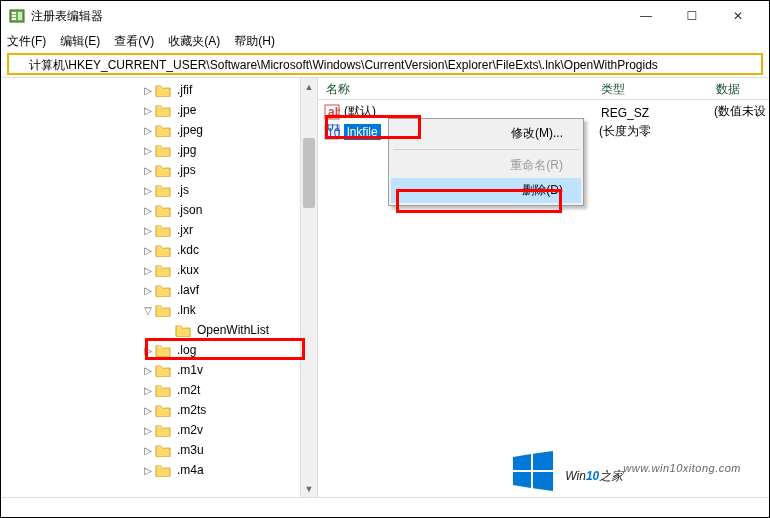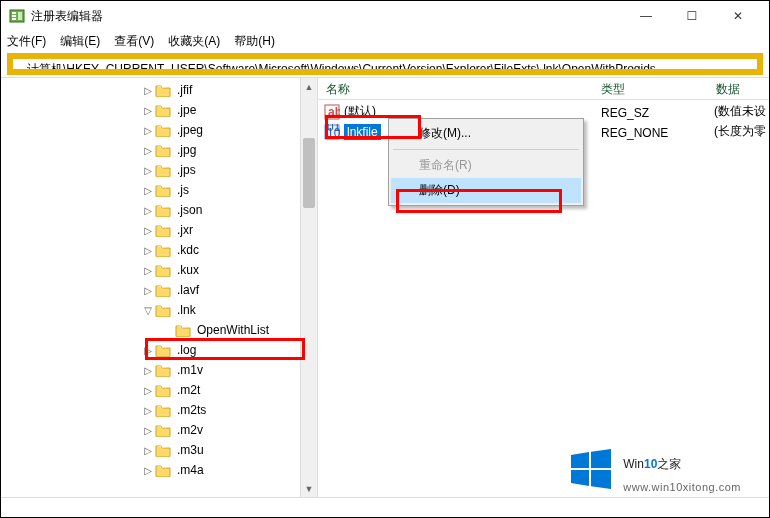--- a/index.html
+++ b/index.html
@@ -4,21 +4,21 @@
 <style>
 * { box-sizing: border-box; margin: 0; padding: 0; font-family: "Microsoft YaHei", "Segoe UI", Tahoma, sans-serif; font-size: 12px; }
 body { background: #fff; width: 770px; height: 518px; position: relative; border: 1px solid #000; overflow: hidden; }
 .titlebar { height: 30px; display: flex; align-items: center; padding: 0 8px; justify-content: flex-end; }
 .titlebar .icon { width: 16px; height: 16px; margin-right: 6px; }
 .titlebar .title { flex: 1; }
 .win-controls { display: flex; }
 .win-controls div { width: 46px; height: 30px; display: flex; align-items: center; justify-content: center; color: #333; }
 .menubar { height: 20px; display: flex; align-items: center; padding: 0 6px; gap: 14px; }
 .menubar span { cursor: default; }
-.addrbar { height: 22px; border: 6px solid #eab308; margin: 2px 6px; padding: 2px 14px; font-size: 12px; overflow: hidden; white-space: nowrap; }
+.addrbar { height: 22px; border: 2px solid #eab308; margin: 2px 6px; padding: 2px 20px; font-size: 12px; overflow: hidden; white-space: nowrap; }
 .content { display: flex; height: calc(100% - 30px - 20px - 26px - 20px); border-top: 1px solid #ddd; }
 .tree { width: 317px; border-right: 1px solid #ddd; overflow: hidden; position: relative; }
 .tree-inner { padding: 2px 0; }
 .tree-scroll { position: absolute; right:0; top:0; bottom:0; width:17px; background:#f0f0f0; border-left:1px solid #ddd; }
 .tree-scroll .thumb { background:#c0c0c0; position:absolute; left:2px; right:2px; top:60px; height:70px; border-radius:2px; }
 .tree-scroll .arr { position:absolute; left:0; right:0; height:17px; display:flex; align-items:center; justify-content:center; color:#666; font-size:9px;}
 .tree-scroll .arr.up{top:0;} .tree-scroll .arr.down{bottom:0;}
 .node { display: flex; align-items: center; height: 20px; white-space: nowrap; }
 .node .toggle { width: 14px; text-align: center; color: #666; font-size: 10px; }
 .node .folder { width: 16px; height: 14px; margin-right: 4px; }
@@ -27,29 +27,29 @@
 .list { flex: 1; position: relative; }
 .list-head { display: flex; height: 22px; border-bottom: 1px solid #e0e0e0; }
 .list-head div { padding: 3px 8px; color: #14532d; }
 .list-head .c1 { width: 275px; } .list-head .c2 { width: 115px; } .list-head .c3 { flex:1; }
 .row { display: flex; align-items: flex-end; height: 20px; }
 .row .c1 { width: 275px; display: flex; align-items: center; padding-left: 6px; }
 .row .c2 { width: 115px; padding-left: 8px; } .row .c3 { flex:1; padding-left: 6px; }
 .row .ricon { width: 16px; height: 16px; margin-right: 4px; }
 .row.selected .c1 .txt { background: #0078d7; color: #fff; padding: 1px 3px; }
 .ctxmenu { position: absolute; left: 70px; top: 40px; width: 196px; background: #f0f0f0; border: 1px solid #a0a0a0; box-shadow: 3px 3px 3px rgba(0,0,0,0.25); padding: 2px; }
-.ctxmenu .mi { padding: 4px 18px 4px 28px; color: #000; }
+.ctxmenu .mi { padding: 4px 18px 4px 28px; color: #000; text-align: right; }
 .ctxmenu .mi.disabled { color: #999; }
 .ctxmenu .mi.highlight { background: #bfe3ff; }
 .ctxmenu .sep { height: 1px; background: #d0d0d0; margin: 3px 2px; }
 .redbox { position: absolute; border: 3px solid #ff0000; pointer-events: none; }
 .statusbar { position: absolute; bottom: 0; left:0; right:0; height: 20px; border-top: 1px solid #ddd; }
 .watermark { position: absolute; right: 28px; bottom: 24px; display: flex; align-items: center; gap: 10px; color:#333; }
 .watermark .wlogo { width: 44px; height: 44px; }
-.watermark .wtxt { display:flex; flex-direction:column; line-height:1.1; }
+.watermark .wtxt { display:flex; flex-direction:row; line-height:1.1;font-style:italic; }
 .watermark .wtxt .big { font-size: 28px; font-weight: 400; color:#1a1a1a; }
 .watermark .wtxt .big b { color: #0078d7; }
 .watermark .wtxt .small { font-size: 11px; color:#666; letter-spacing:0.5px;margin-top:6px; }
 </style>
 </head>
 <body>
 
 <div class="titlebar">
   <span class="icon">
     <svg viewBox="0 0 16 16">
@@ -268,21 +268,20 @@
         </div>
         <div class="row selected">
           <div class="c1">
             <span class="ricon"><svg viewBox="0 0 16 16">
                 <rect x="1" y="1" width="14" height="14" fill="#e8f0fb" stroke="#5a8bd6"></rect>
                 <text x="3" y="7" font-size="5" fill="#2a5db0">0110</text>
                 <text x="3" y="13" font-size="5" fill="#2a5db0">1001</text>
               </svg></span>
             <span class="txt">lnkfile</span>
           </div>
-          <div class="c2">REG_NONE</div>
           <div class="c3">(长度为零</div>
         </div>
       </div>
 
     <div class="ctxmenu">
       <div class="mi">修改(M)...</div>
       <div class="sep"></div>
       <div class="mi disabled">重命名(R)</div>
       <div class="mi highlight">删除(D)</div>
     </div>

